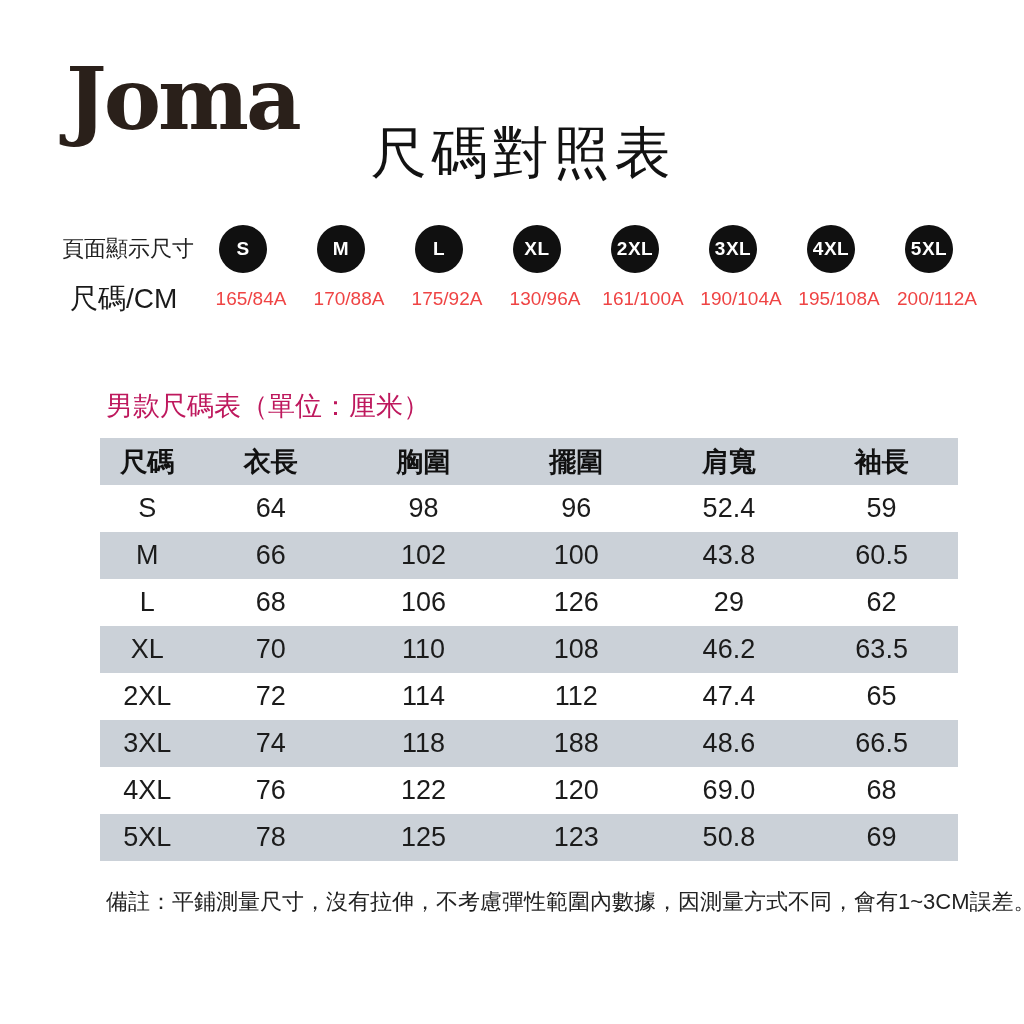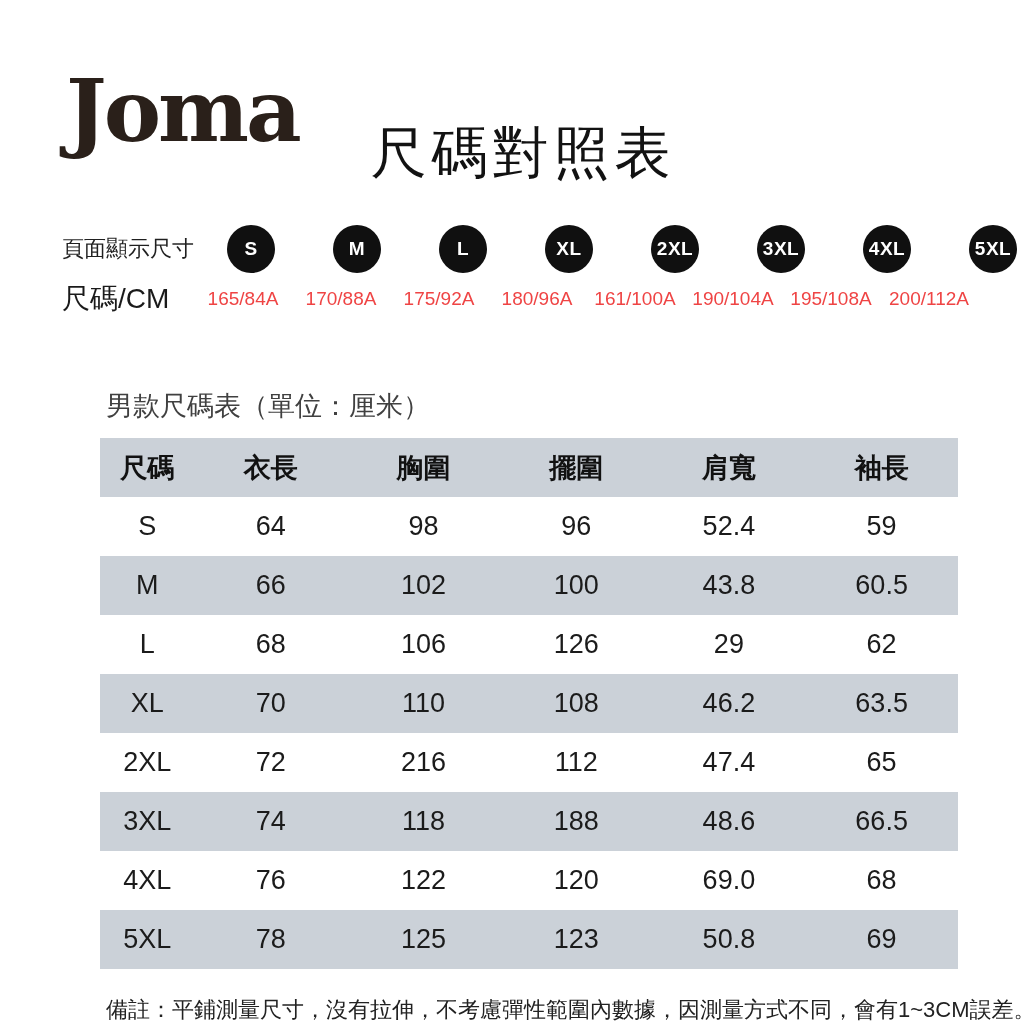--- a/index.html
+++ b/index.html
@@ -16,64 +16,64 @@
     background: var(--page_bg);
     font-family: "Liberation Sans", "DejaVu Sans", sans-serif;
     color: var(--text);
     overflow: hidden;
   }
   .page { position: relative; width: 1024px; height: 1024px; }
 
   
   .header { position: relative; height: 212px; }
   .logo {
-    position: absolute; left: 66px; top: 68px;
+    position: absolute; left: 66px; top: 56px;
     font-family: "DejaVu Serif", "Liberation Serif", serif;
     font-weight: bold; font-size: 86px; line-height: 1;
     letter-spacing: -3px; color: var(--logo);
   }
   .page-title {
     position: absolute; left: 22px; right: 0; top: 116px;
     text-align: center;
     font-size: 56px; font-weight: normal; letter-spacing: 5px;
     color: #121212;
   }
 
   
   .strip { margin-left: 62px; margin-top: 8px; }
   .strip-grid {
     display: grid;
     grid-template-columns: 132px repeat(8, 98px);
     align-items: center;
   }
-  .badges-row { height: 58px; gap: 8px; }
+  .badges-row { height: 58px; }
   .strip-label { font-size: 22px; white-space: nowrap; color: #1f1f1f; }
   .badge-cell { display: flex; justify-content: center; }
   .badge {
     width: 48px; height: 48px; border-radius: 50%;
     background: var(--badge_bg); color: var(--badge_text);
     display: flex; align-items: center; justify-content: center;
     font-size: 19px; font-weight: bold; letter-spacing: 0.5px;
   }
-  .cm-row { height: 42px; }
+  .cm-row { height: 42px; margin-left: 8px; }
   .cm-label { font-size: 28px; color: #1a1a1a; }
   .cm-cell { text-align: center; font-size: 19px; color: #ef4444; white-space: nowrap; }
 
   
-  .section-title { margin: 68px 4px 14px 106px; font-size: 27px; color: #404040; }
+  .section-title { margin: 68px 4px 14px 106px; font-size: 27px; color: #be185d; }
 
   
   table.size-table {
     margin-left: 100px;
     width: 858px;
     border-collapse: collapse;
     table-layout: fixed;
   }
   .size-table th, .size-table td {
-    height: 59px; text-align: center; vertical-align: middle;
+    height: 47px; text-align: center; vertical-align: middle;
     font-size: 27px; font-weight: normal; padding: 0;
   }
   .size-table thead tr { background: var(--stripe); }
   .size-table thead th { font-weight: bold; color: #111; }
   .size-table tbody tr:nth-child(even) { background: var(--stripe); }
 
   
   .footnote {
     margin: 26px 0 0 106px;
     font-size: 22px; color: #222; white-space: nowrap;
@@ -115,21 +115,21 @@
         </div>
       <div class="badge-cell">
           <span class="badge">5XL</span>
         </div>
     </div>
     <div class="strip-grid cm-row">
       <div class="strip-label cm-label">尺碼/CM</div>
       <div class="cm-cell">165/84A</div>
       <div class="cm-cell">170/88A</div>
       <div class="cm-cell">175/92A</div>
-      <div class="cm-cell">180/96A</div>
+      <div class="cm-cell">130/96A</div>
       <div class="cm-cell">161/100A</div>
       <div class="cm-cell">190/104A</div>
       <div class="cm-cell">195/108A</div>
       <div class="cm-cell">200/112A</div>
     </div>
   </div>
 
   <div class="section-title">男款尺碼表（單位：厘米）</div>
 
   <table class="size-table">
@@ -180,21 +180,21 @@
         <td>XL</td>
         <td>70</td>
         <td>110</td>
         <td>108</td>
         <td>46.2</td>
         <td>63.5</td>
       </tr>
       <tr>
         <td>2XL</td>
         <td>72</td>
-        <td>216</td>
+        <td>114</td>
         <td>112</td>
         <td>47.4</td>
         <td>65</td>
       </tr>
       <tr>
         <td>3XL</td>
         <td>74</td>
         <td>118</td>
         <td>188</td>
         <td>48.6</td>

